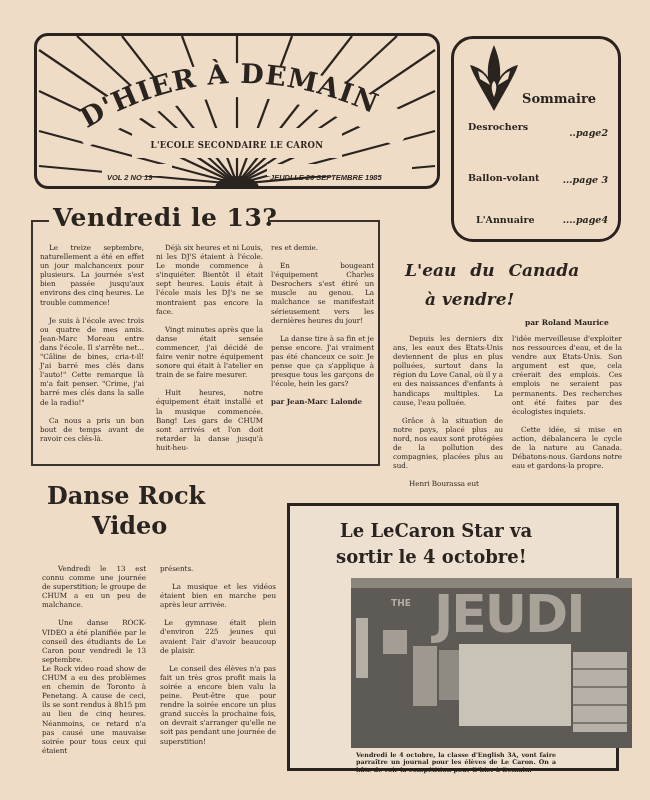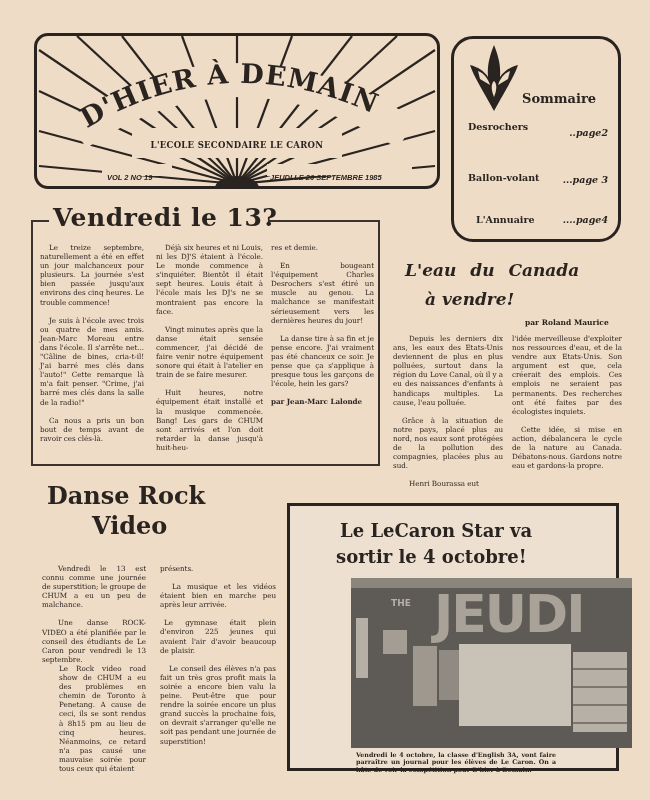--- a/index.html
+++ b/index.html
@@ -14,21 +14,21 @@
   p.txt {
     font-family: "DejaVu Serif", serif;
     font-size: 7.2px;
     line-height: 9.1px;
     text-align: justify;
     letter-spacing: -0.05px;
     color: #2b2520;
   }
   p.txt + p.txt { margin-top: 9px; }
   p.txt.indent { text-indent: 9px; }
-  p.tight { margin-top: 0 !important; margin-left: 17px; }
+  p.tight { margin-top: 0 !important; }
 
   
   #masthead {
     left: 34px; top: 33px; width: 406px; height: 156px;
     border: 3px solid #2a2420;
     border-radius: 14px 14px 14px 14px;
     overflow: hidden;
     background: #efdcc6;
   }
   #masthead svg { position: absolute; left: 0; top: 0; }

